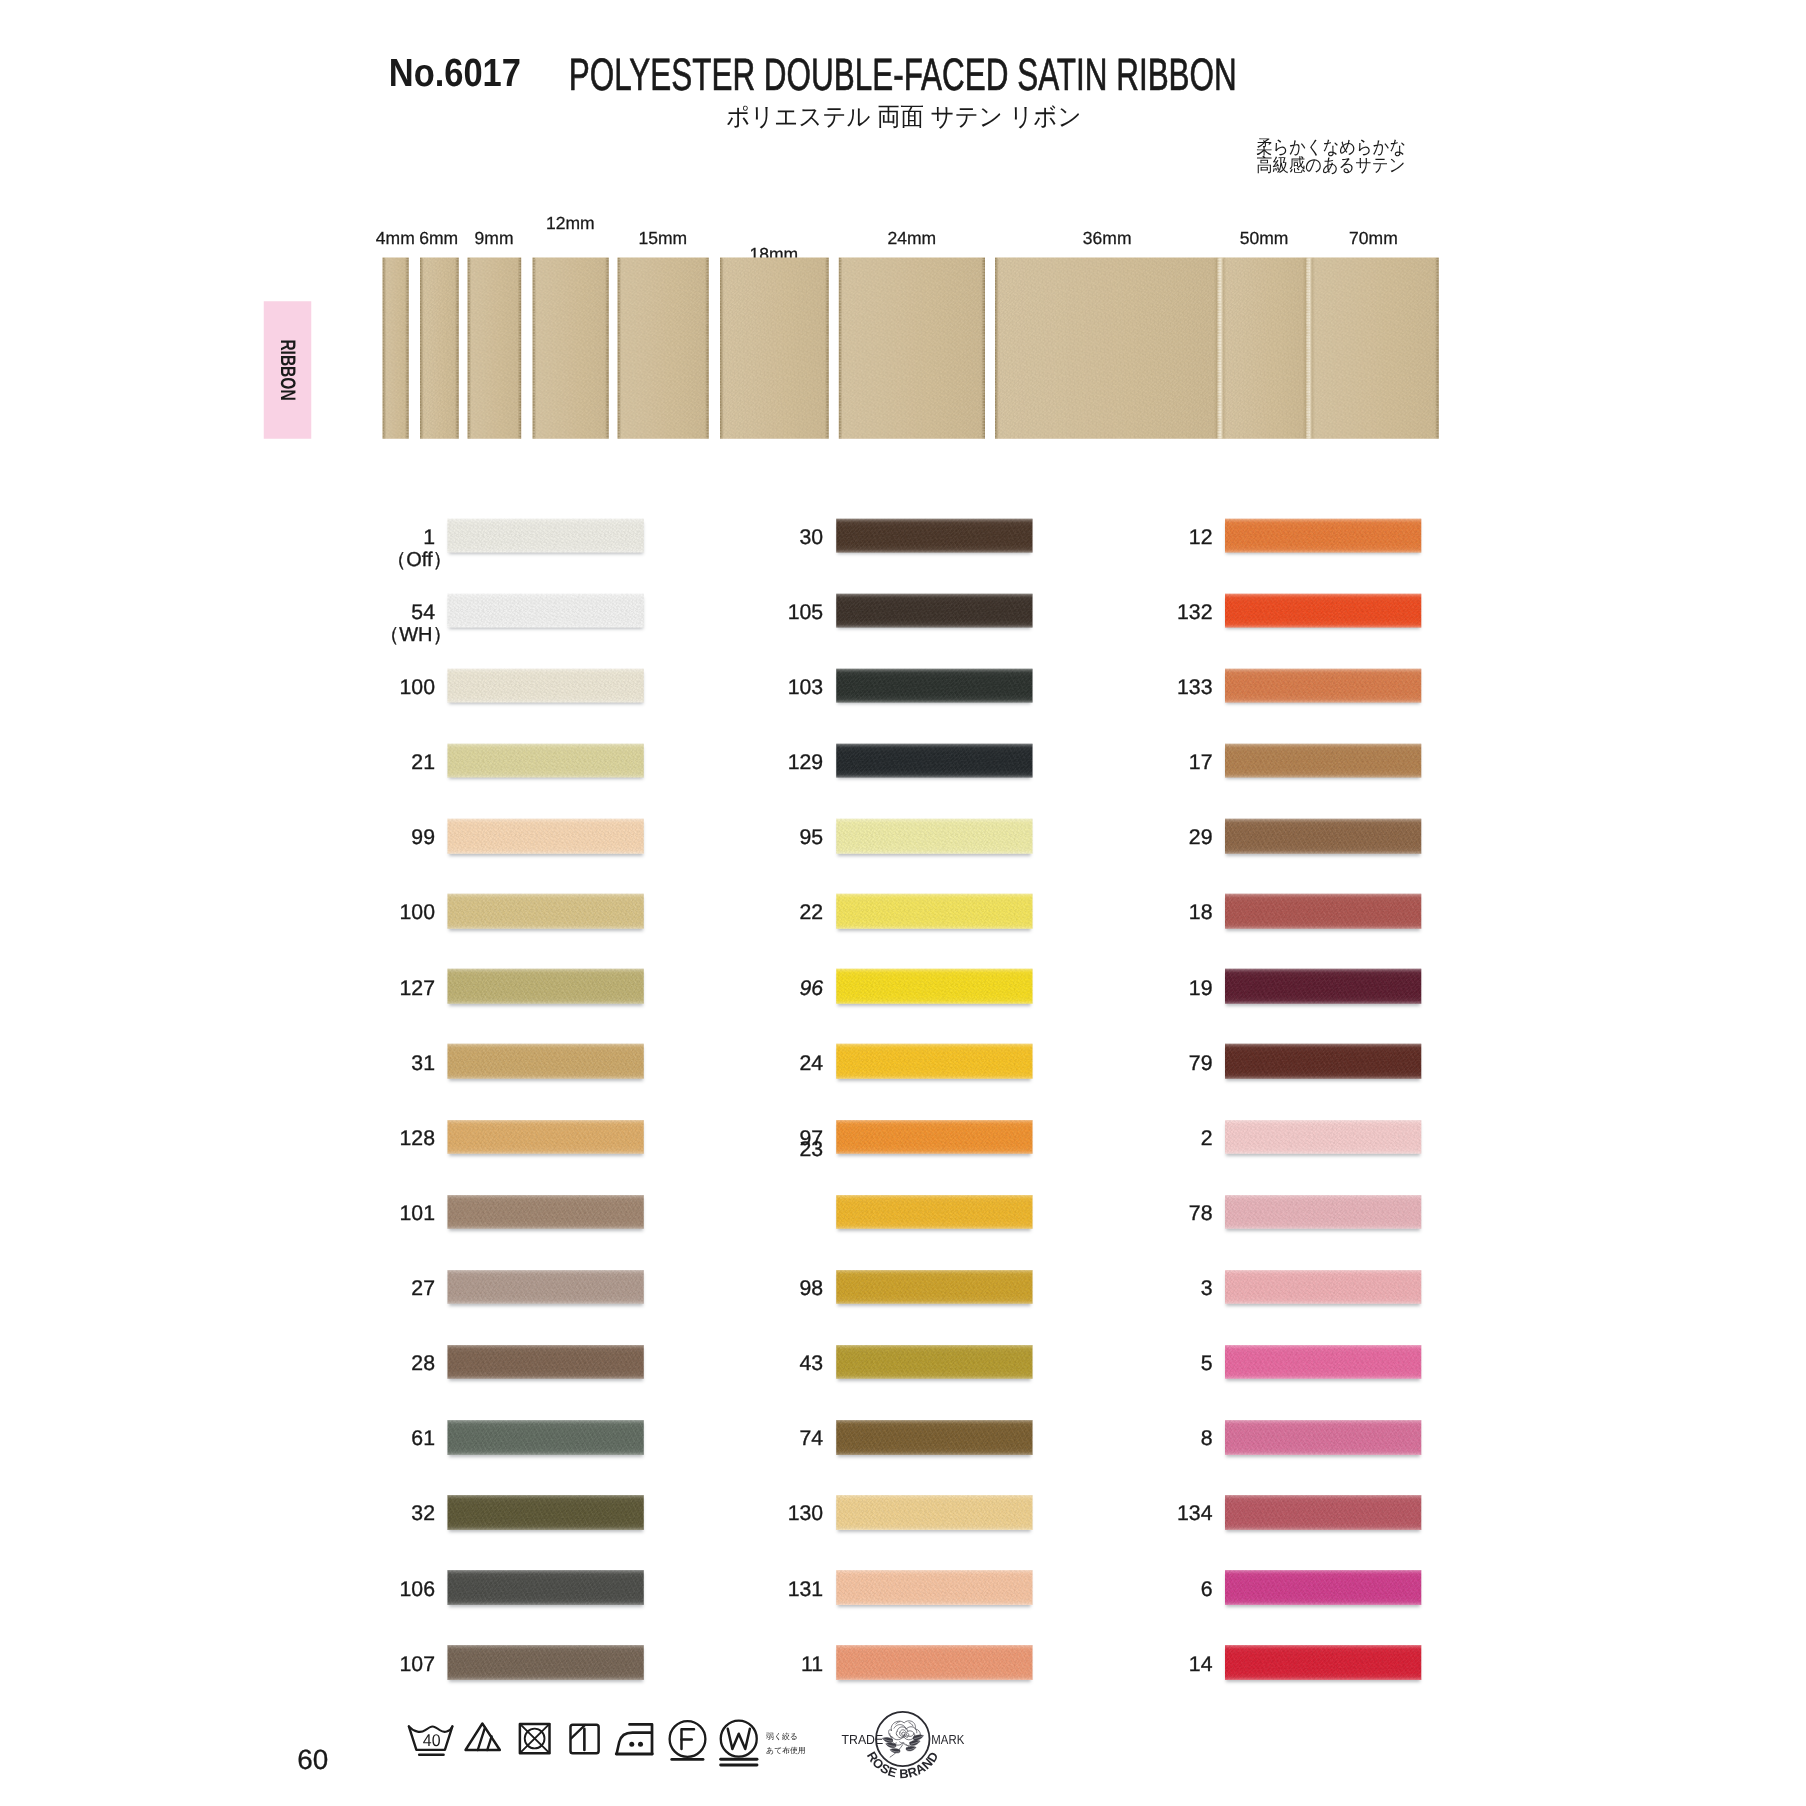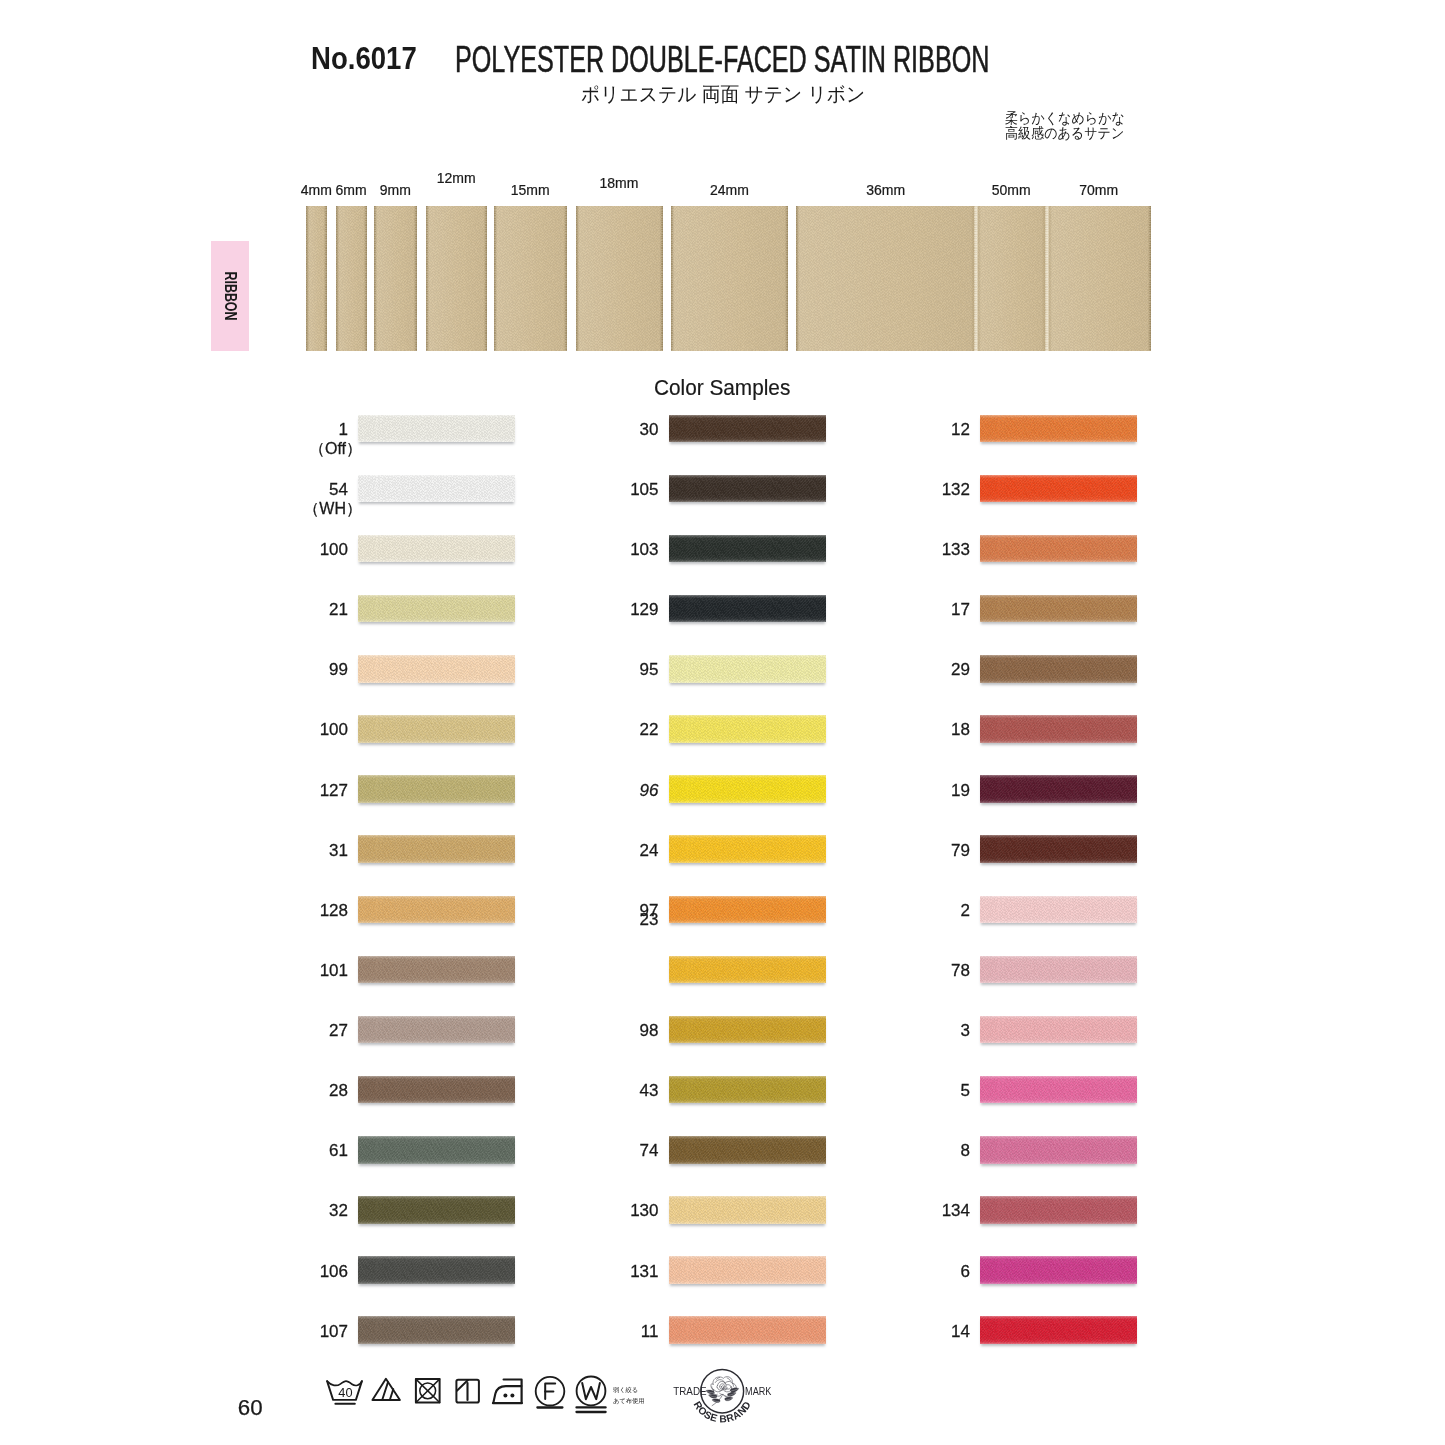--- a/index.html
+++ b/index.html
@@ -168,21 +168,21 @@
         <div class="stitch l"></div>
         <div class="stitch r"></div>
       </div>
       <div class="qlabel" style="left: 490.25px; top: 185px; width: 80px;">15mm</div>
       <div class="qstrip qstrip-4" style="left: 494px; width: 72.5px;">
         <div class="shine"></div>
         <div class="shine2"></div>
         <div class="stitch l"></div>
         <div class="stitch r"></div>
       </div>
-      <div class="qlabel" style="left: 579px; top: 178px; width: 80px;">18mm</div>
+      <div class="qlabel" style="left: 579px; top: 198px; width: 80px;">18mm</div>
       <div class="qstrip qstrip-5" style="left: 575.5px; width: 87px;">
         <div class="shine"></div>
         <div class="shine2"></div>
         <div class="stitch l"></div>
         <div class="stitch r"></div>
       </div>
       <div class="qlabel" style="left: 689.5px; top: 185px; width: 80px;">24mm</div>
       <div class="qstrip qstrip-6" style="left: 671px; width: 117px;">
         <div class="shine"></div>
         <div class="shine2"></div>
@@ -204,21 +204,20 @@
         <div class="stitch r"></div>
       </div>
       <div class="qlabel" style="left: 1058.75px; top: 185px; width: 80px;">70mm</div>
       <div class="qstrip qstrip-9 seam-l" style="left: 1046.5px; width: 104.5px;">
         <div class="shine"></div>
         <div class="shine2"></div>
         <div class="stitch l"></div>
         <div class="stitch r"></div>
       </div>
     </div>
-  <div id="color-heading"><span>Color Samples</span></div>
   <div id="colors">
       <div class="clabel" style="left: 228px; width: 120px; top: 423.8px;"><span>1</span><div class="sub">（Off）</div></div>
       <div class="cswatch" style="left: 358px; width: 157px; top: 414.5px; background: rgb(239, 238, 230);">
         <div class="tex"></div>
         <div class="tex2"></div>
         <div class="twill"></div>
         <div class="edge"></div>
       </div>
       <div class="clabel" style="left: 228px; width: 120px; top: 483.93px;"><span>54</span><div class="sub">（WH）</div></div>
       <div class="cswatch" style="left: 358px; width: 157px; top: 474.63px; background: rgb(243, 243, 242);">

